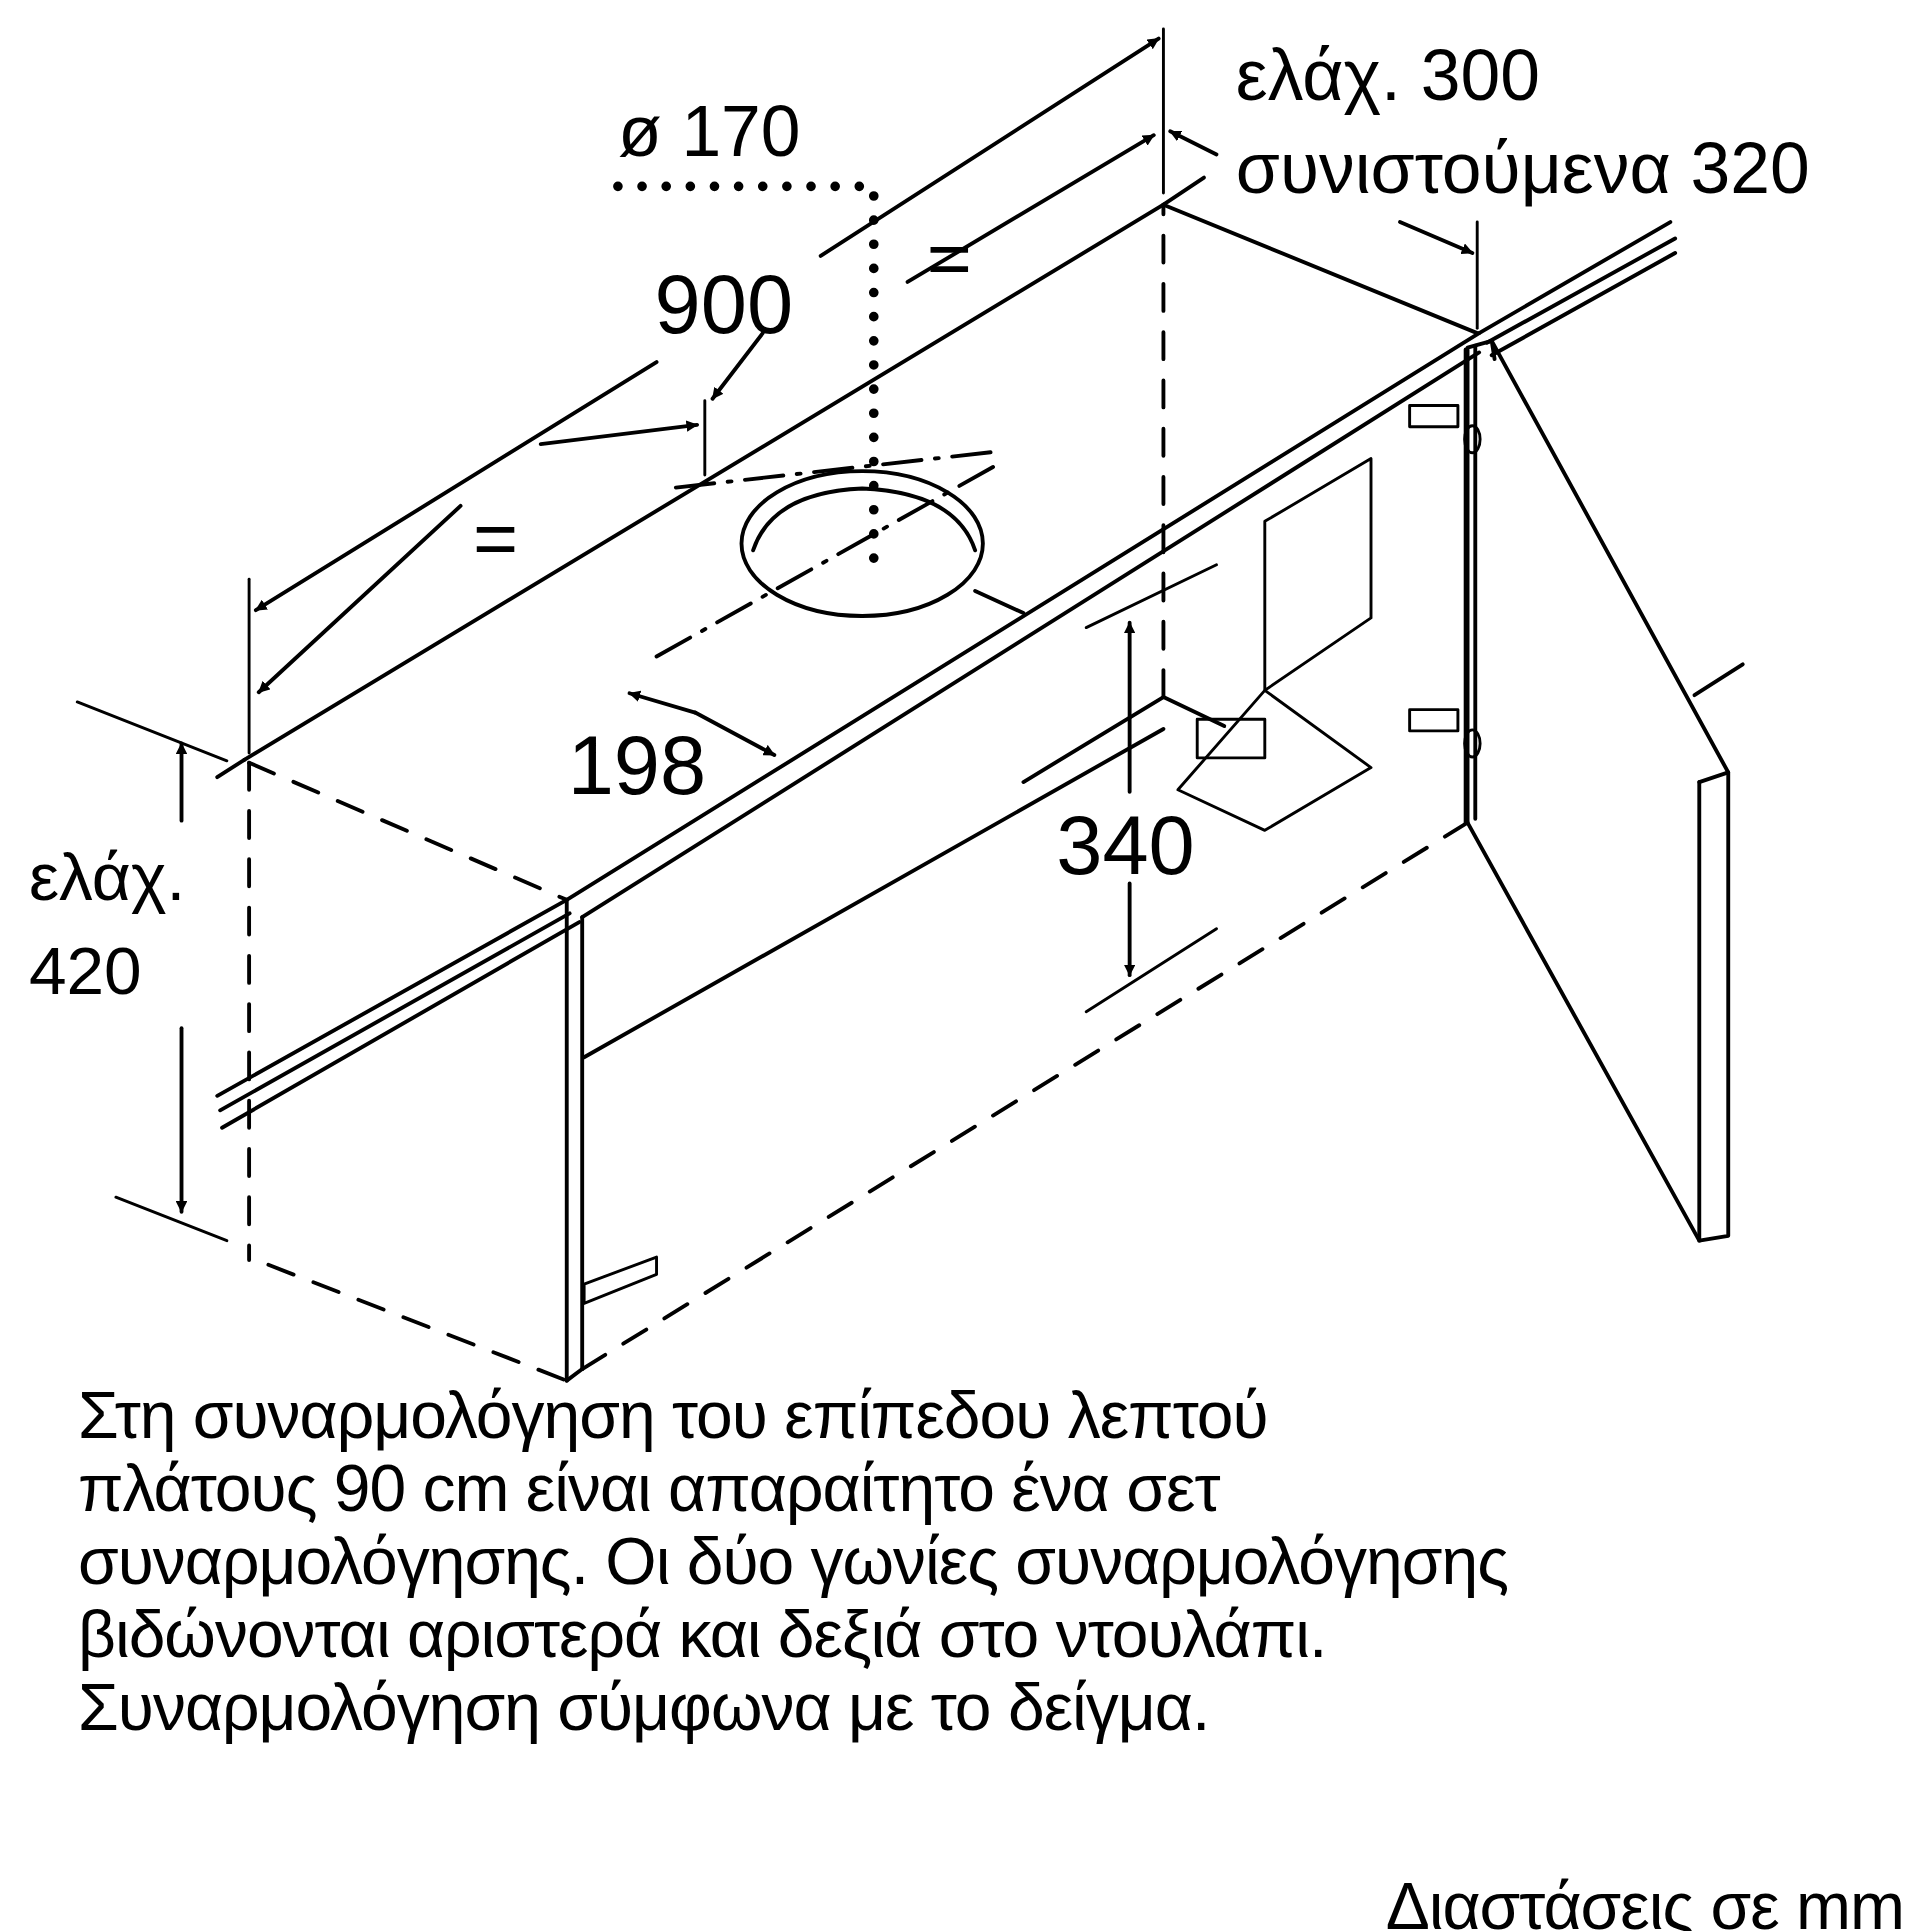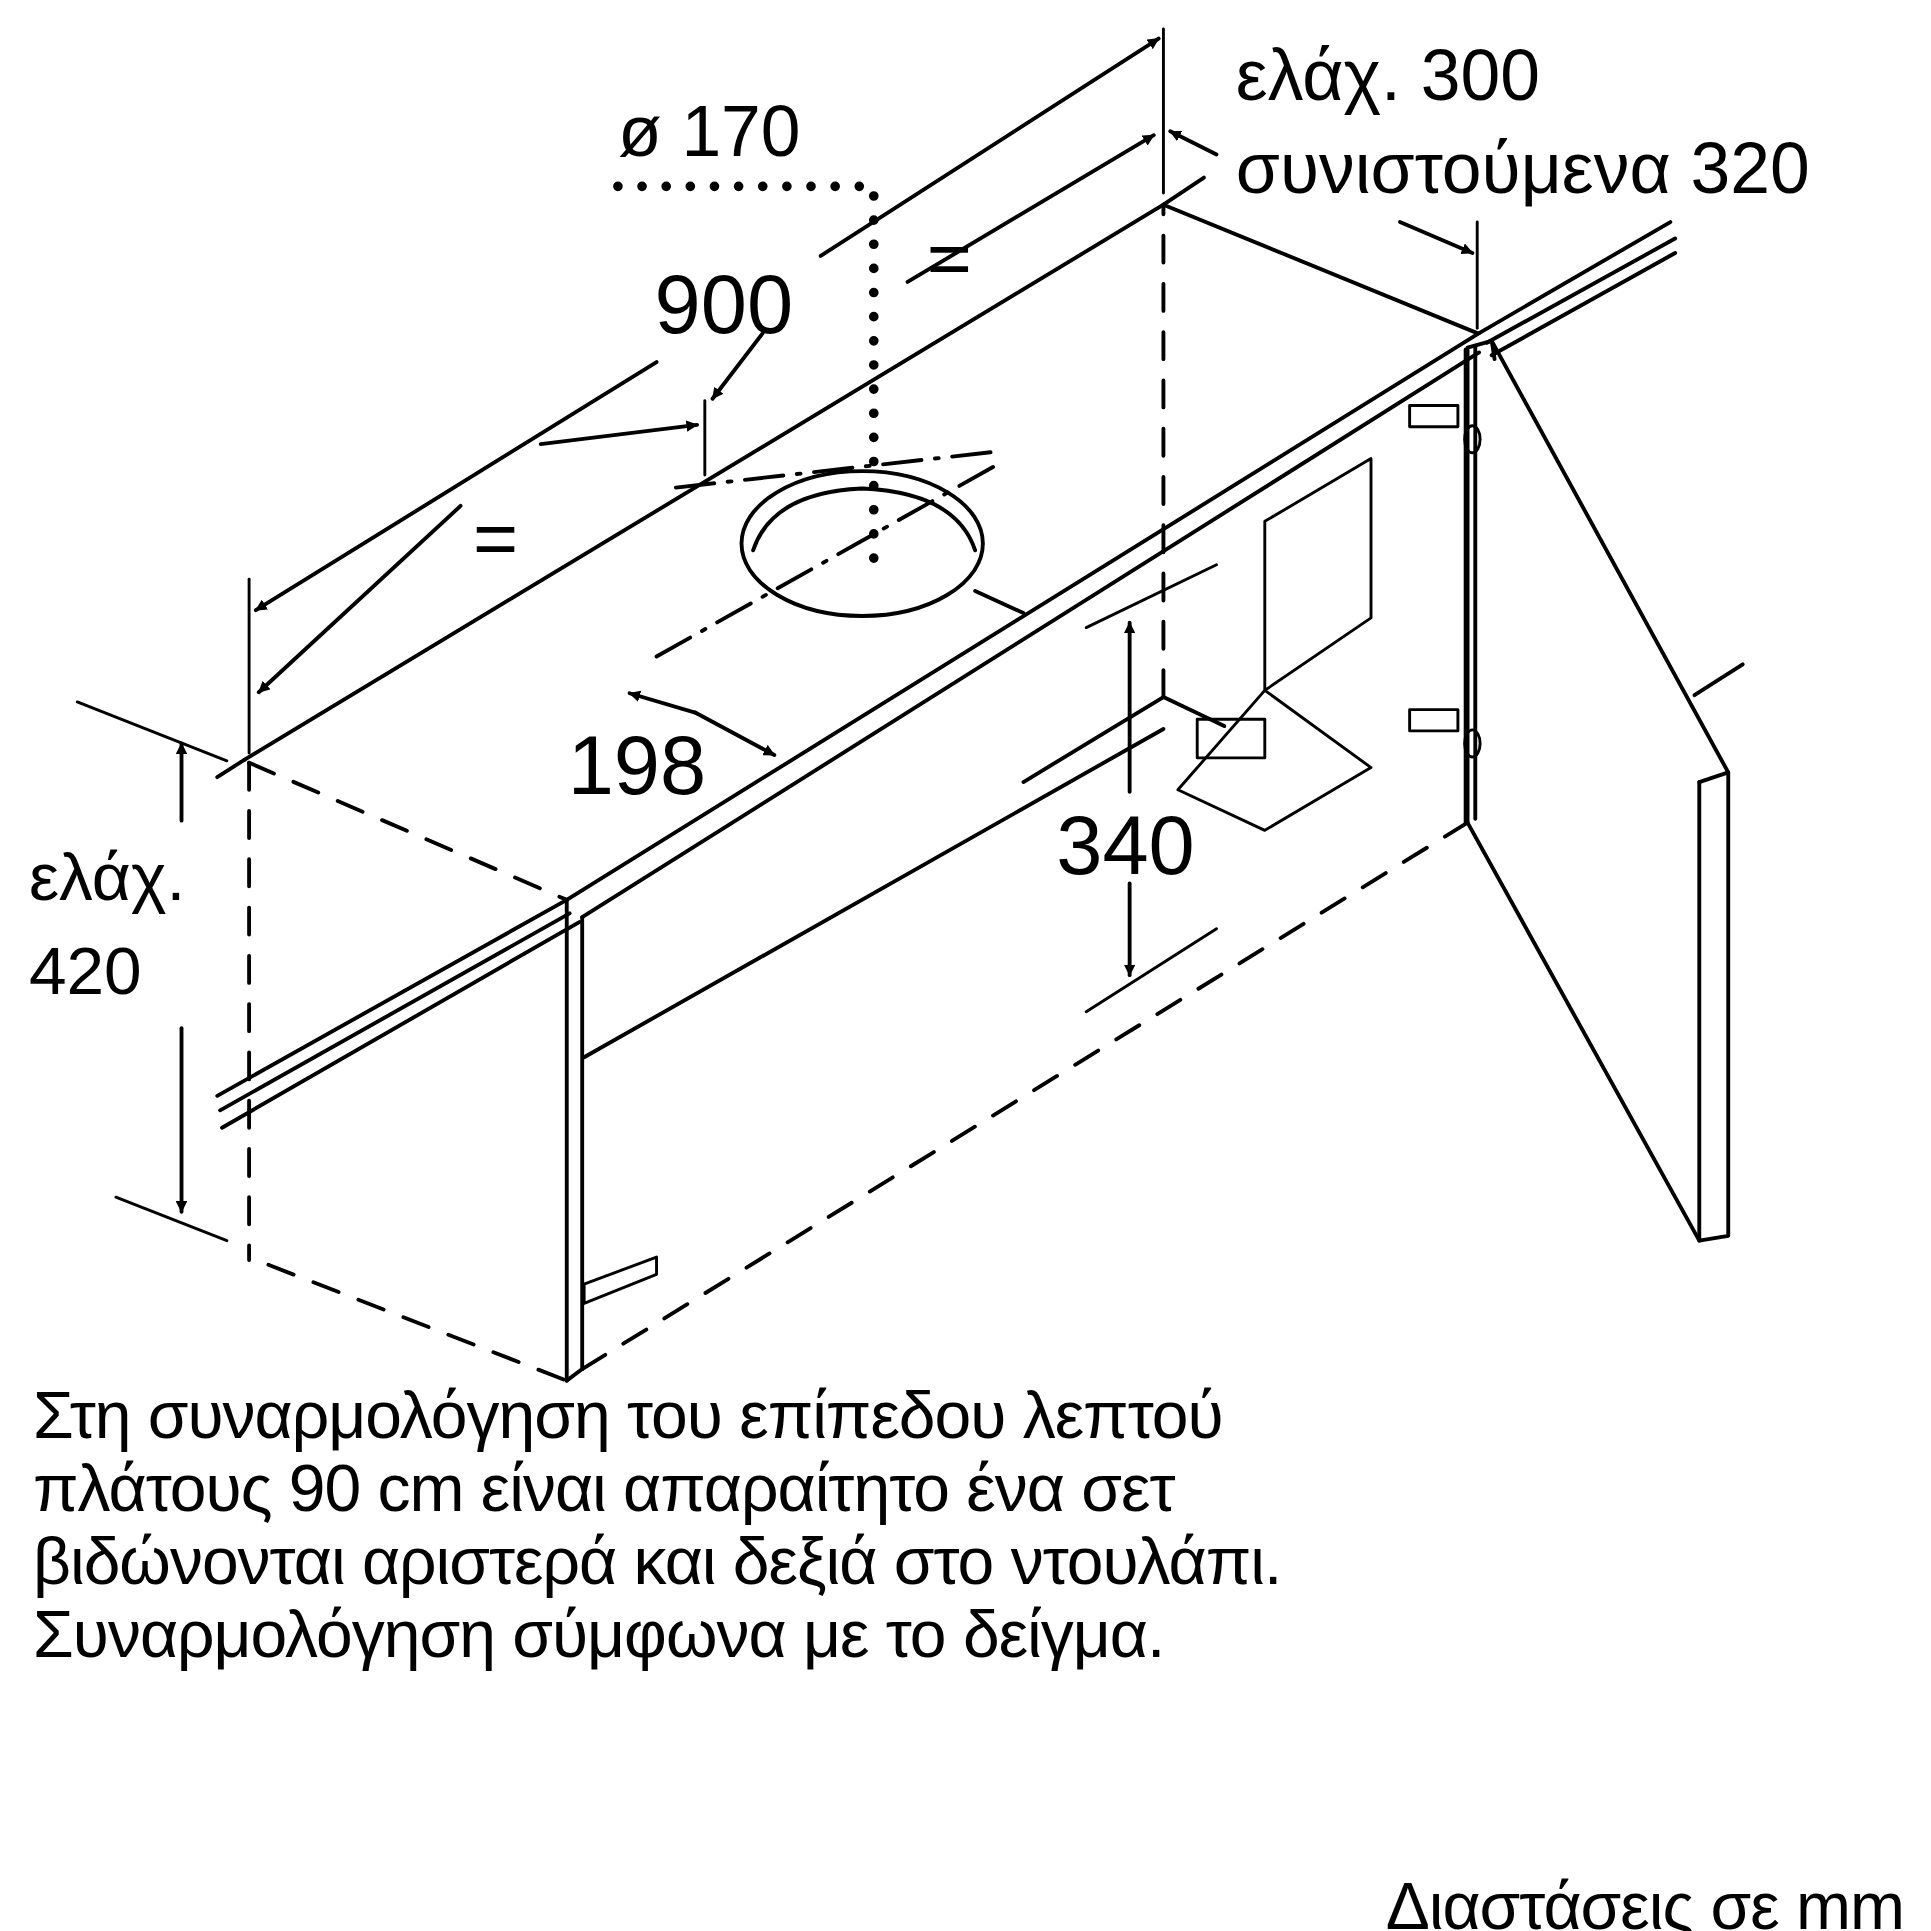--- a/index.html
+++ b/index.html
@@ -2,21 +2,21 @@
 <html><head>
 <meta charset="utf-8">
 <style>
   html, body { margin: 0; padding: 0; background: #ffffff; }
   body { width: 1931px; height: 1931px; position: relative; overflow: hidden;
          font-family: "Liberation Sans", sans-serif; color: #000; }
   svg { position: absolute; left: 0; top: 0; }
   .dimtxt { font-family: "Liberation Sans", sans-serif; fill: #000; }
   .body-text { position: absolute; left: 33px; top: 1379px; width: 1873px;
                font-size: 66px; line-height: 73px; letter-spacing: -1px; }
-  .body-text div { white-space: nowrap; }
+  .body-text div { white-space: nowrap; margin-left: 45px; }
   .units { position: absolute; right: 27px; top: 1842px; font-size: 66px;
            line-height: 73px; letter-spacing: -1px; margin-top: 28px; }
 </style>
 </head>
 <body>
 
 <svg width="1931" height="1931" viewBox="0 0 2000 2000" xmlns="http://www.w3.org/2000/svg">
   <defs>
     <marker id="arr" markerWidth="12" markerHeight="12" refX="11" refY="6" orient="auto" markerUnits="userSpaceOnUse">
       <path d="M0,0 L12,6 L0,12 Z" fill="#000"></path>
@@ -139,18 +139,19 @@
   <text class="dimtxt" x="1094" y="905" font-size="86">340</text>
   <text class="dimtxt" x="1280" y="104" font-size="74">ελάχ. 300</text>
   <text class="dimtxt" x="1280" y="200" font-size="74">συνιστούμενα 320</text>
   <text class="dimtxt" x="30" y="932" font-size="70">ελάχ.</text>
   <text class="dimtxt" x="30" y="1030" font-size="70">420</text>
 </svg>
 
 <div class="body-text">
   <div>Στη συναρμολόγηση του επίπεδου λεπτού</div>
   <div>πλάτους 90 cm είναι απαραίτητο ένα σετ</div>
+  <div>συναρμολόγησης. Οι δύο γωνίες συναρμολόγησης</div>
   <div>βιδώνονται αριστερά και δεξιά στο ντουλάπι.</div>
   <div>Συναρμολόγηση σύμφωνα με το δείγμα.</div>
 </div>
 
 <div class="units">Διαστάσεις σε mm</div>
 
 
 </body></html>

